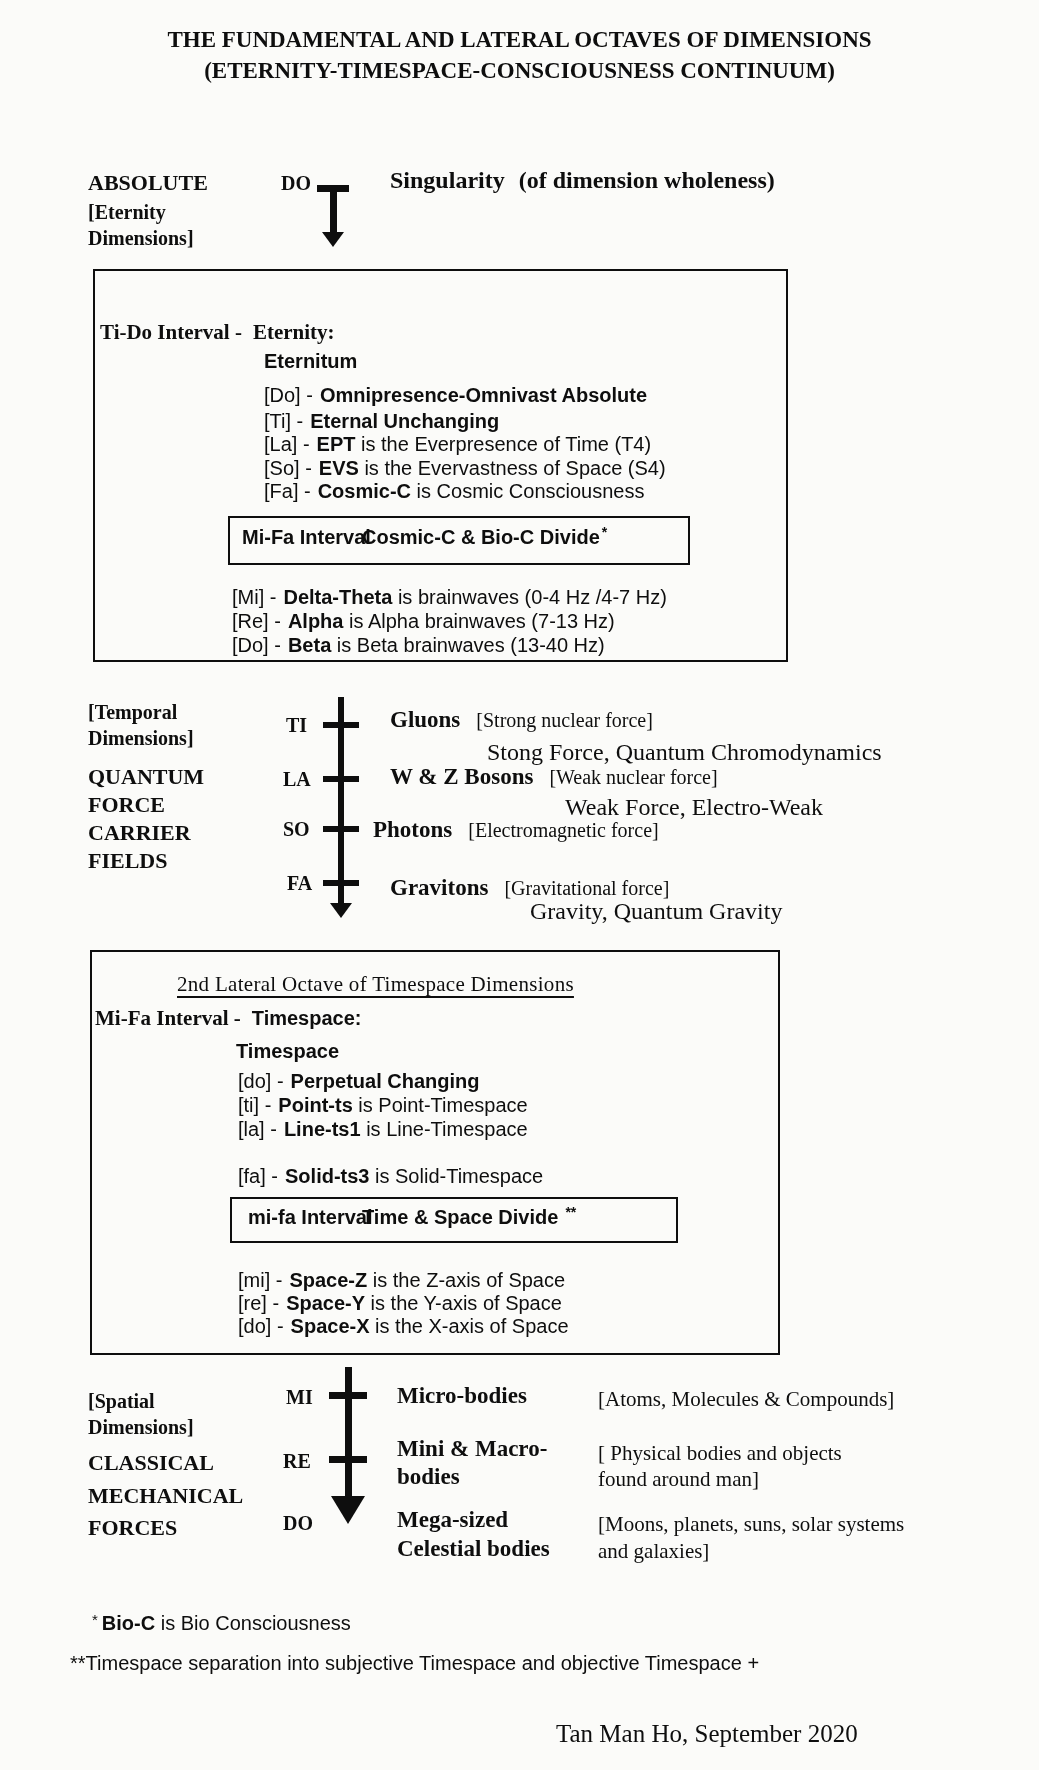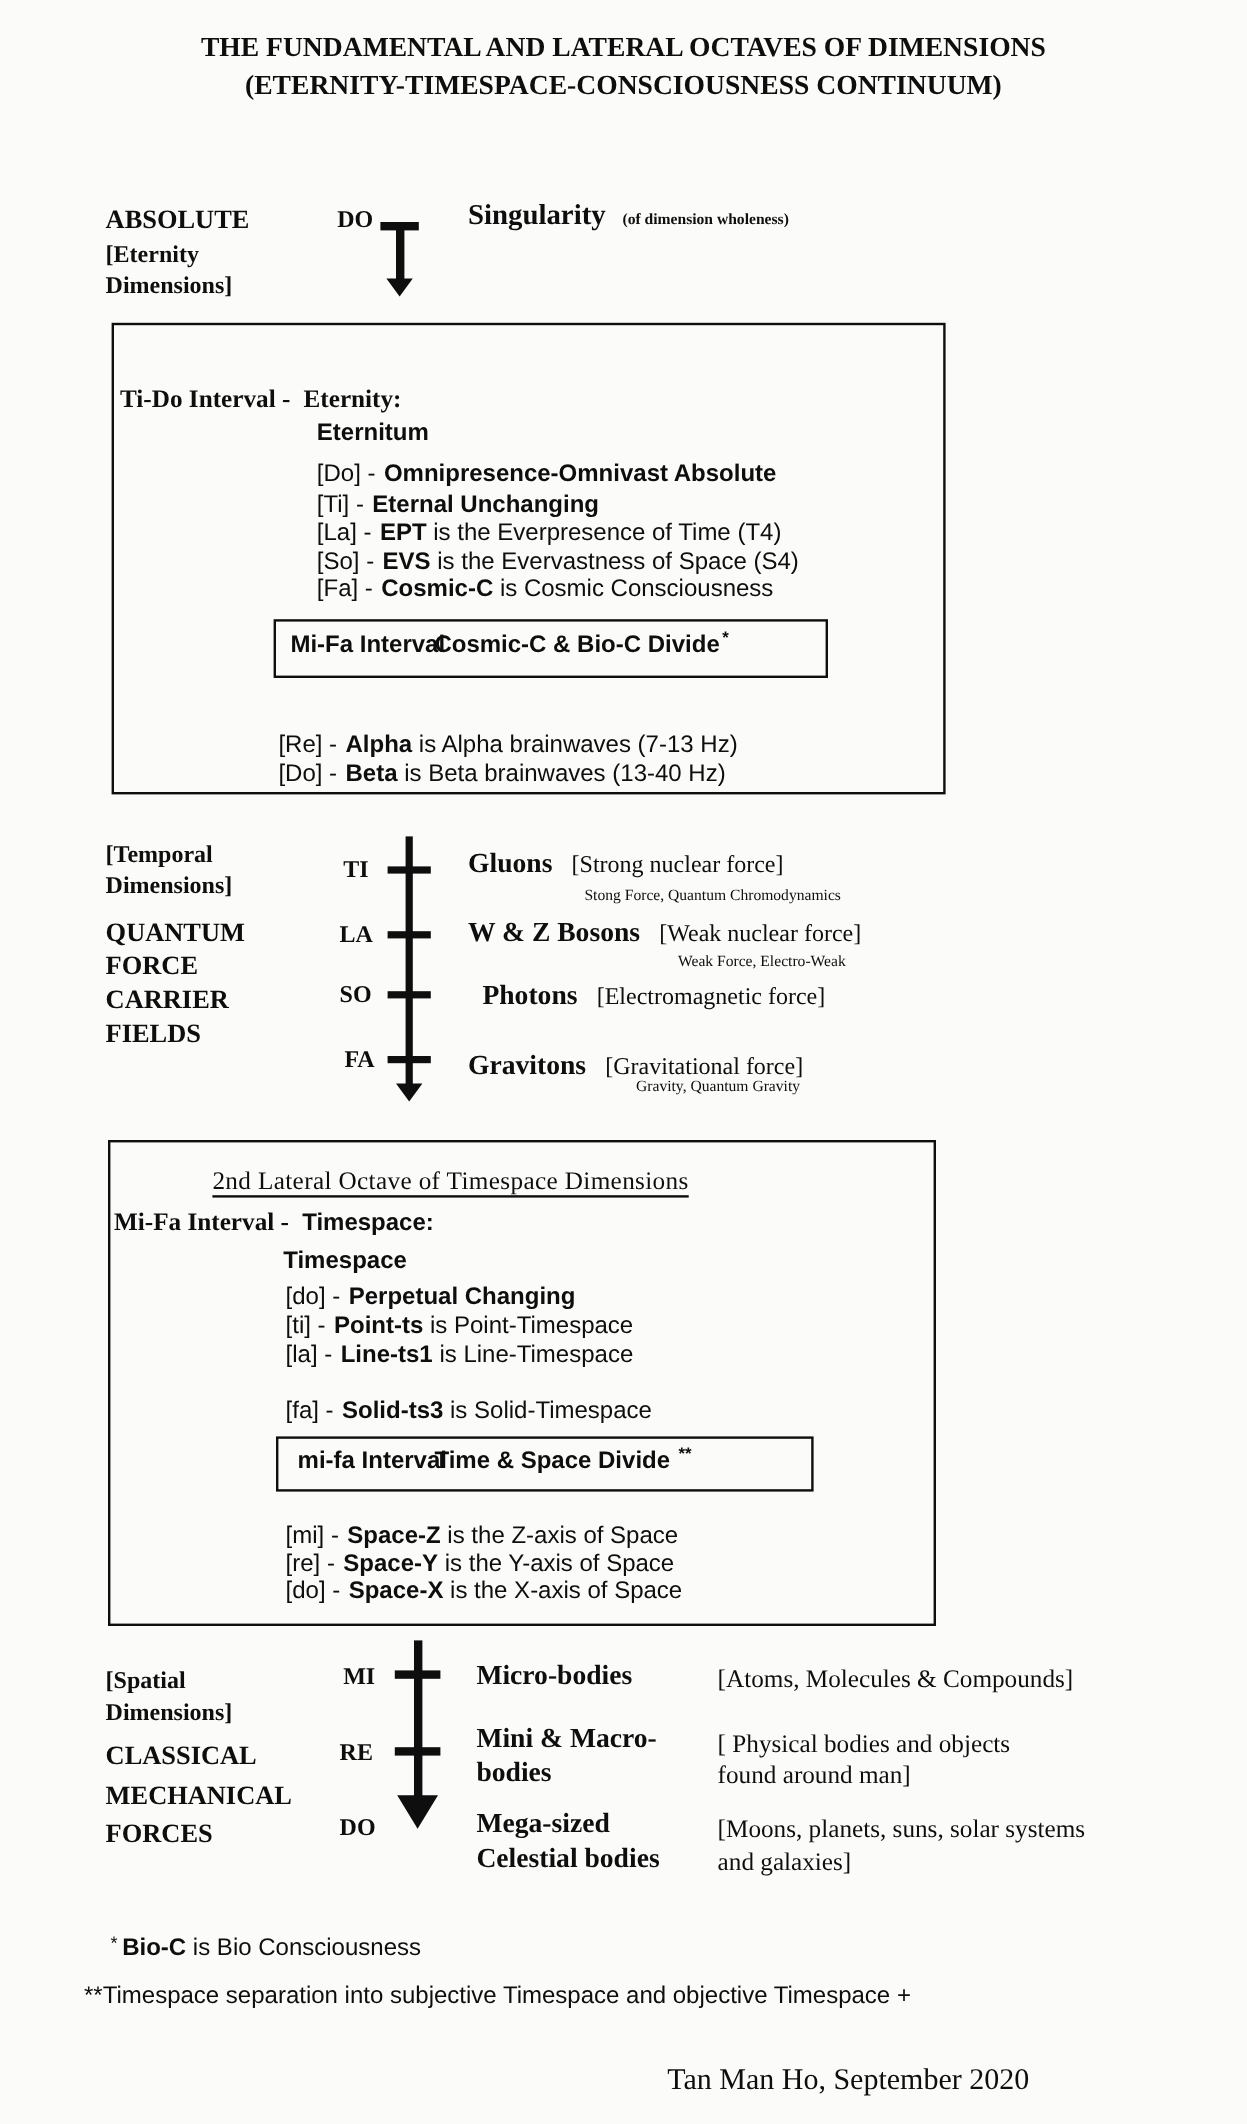--- a/index.html
+++ b/index.html
@@ -3,21 +3,21 @@
 <meta charset="utf-8">
 <style>
   :root{ --ink:#0e0e0e; --paper:#fbfbf9; }
   html,body{margin:0;padding:0;background:var(--paper);}
   .canvas{position:relative;width:1039px;height:1770px;background:var(--paper);color:var(--ink);overflow:hidden;}
   .abs{position:absolute;line-height:1.15;}
   .nw{white-space:nowrap;}
   .serif{font-family:"Liberation Serif",serif;}
   .sans{font-family:"Liberation Sans",sans-serif;}
   .b{font-weight:bold;}
-  .fs19{font-size:13px;} .fs20{font-size:20px;} .fs21{font-size:21px;}
+  .fs19{font-size:24px;} .fs20{font-size:20px;} .fs21{font-size:21px;}
   .fs22{font-size:22px;} .fs23{font-size:23px;} .fs24{font-size:24px;} .fs25{font-size:25px;}
   .ctr{left:0;width:1039px;text-align:center;}
   .rect{position:absolute;border:2px solid var(--ink);background:transparent;}
   .shaft{position:absolute;background:var(--ink);}
   .tick{position:absolute;background:var(--ink);}
   .tri{position:absolute;width:0;height:0;}
   .tri-sm{border-left:11px solid transparent;border-right:11px solid transparent;border-top:15px solid var(--ink);}
   .tri-lg{border-left:17px solid transparent;border-right:17px solid transparent;border-top:28px solid var(--ink);}
   .utitle{text-decoration:underline;text-underline-offset:5px;text-decoration-thickness:1.5px;letter-spacing:0.3px;}
   .note{margin-right:7px;}
@@ -63,20 +63,21 @@
   <div class="abs nw sans fs20" style="left:264px;top:433px"><span class="note">[La] -</span><span class="b">EPT</span><span> is the Everpresence of Time (T4)</span></div>
   <div class="abs nw sans fs20" style="left:264px;top:457px"><span class="note">[So] -</span><span class="b">EVS</span><span> is the Evervastness of Space (S4)</span></div>
   <div class="abs nw sans fs20" style="left:264px;top:480px"><span class="note">[Fa] -</span><span class="b">Cosmic-C</span><span> is Cosmic Consciousness</span></div>
 
   <div class="rect" style="left:228px;top:516px;width:458px;height:45px"></div>
   <div class="abs sans b fs20 nw" style="left:242px;top:526px">Mi-Fa Interval</div>
   <div class="abs nw" style="left:362px;top:526px">
     <span class="sans b fs20">Cosmic-C &amp; Bio-C Divide</span><span class="sup">*</span>
   </div>
 
+  <div class="abs nw sans fs20" style="left:232px;top:586px"><span class="note">[Mi] -</span><span class="b">Delta-Theta</span><span> is brainwaves (0-4 Hz /4-7 Hz)</span></div>
   <div class="abs nw sans fs20" style="left:232px;top:610px"><span class="note">[Re] -</span><span class="b">Alpha</span><span> is Alpha brainwaves (7-13 Hz)</span></div>
   <div class="abs nw sans fs20" style="left:232px;top:634px"><span class="note">[Do] -</span><span class="b">Beta</span><span> is Beta brainwaves (13-40 Hz)</span></div>
 
   <div class="abs serif b fs20 nw" style="left:88px;top:701px">[Temporal</div>
   <div class="abs serif b fs20 nw" style="left:88px;top:727px">Dimensions]</div>
   <div class="abs serif b fs22 nw" style="left:88px;top:764px">QUANTUM</div>
   <div class="abs serif b fs22 nw" style="left:88px;top:792px">FORCE</div>
   <div class="abs serif b fs22 nw" style="left:88px;top:820px">CARRIER</div>
   <div class="abs serif b fs22 nw" style="left:88px;top:848px">FIELDS</div>
 
@@ -99,21 +100,21 @@
     <span class="serif fs20 mlbr">[Strong nuclear force]</span>
   </div>
   <div class="abs serif fs19 nw" style="left:487px;top:739px">Stong Force, Quantum Chromodynamics</div>
 
   <div class="abs nw" style="left:390px;top:764px">
     <span class="serif b fs23">W &amp; Z Bosons</span>
     <span class="serif fs20 mlbr">[Weak nuclear force]</span>
   </div>
   <div class="abs serif fs19 nw" style="left:565px;top:794px">Weak Force, Electro-Weak</div>
 
-  <div class="abs nw" style="left:402px;top:817px">
+  <div class="abs nw" style="left:373px;top:817px">
     <span class="serif b fs23">Photons</span>
     <span class="serif fs20 mlbr">[Electromagnetic force]</span>
   </div>
 
   <div class="abs nw" style="left:390px;top:875px">
     <span class="serif b fs23">Gravitons</span>
     <span class="serif fs20 mlbr">[Gravitational force]</span>
   </div>
   <div class="abs serif fs19 nw" style="left:530px;top:898px">Gravity, Quantum Gravity</div>
 

